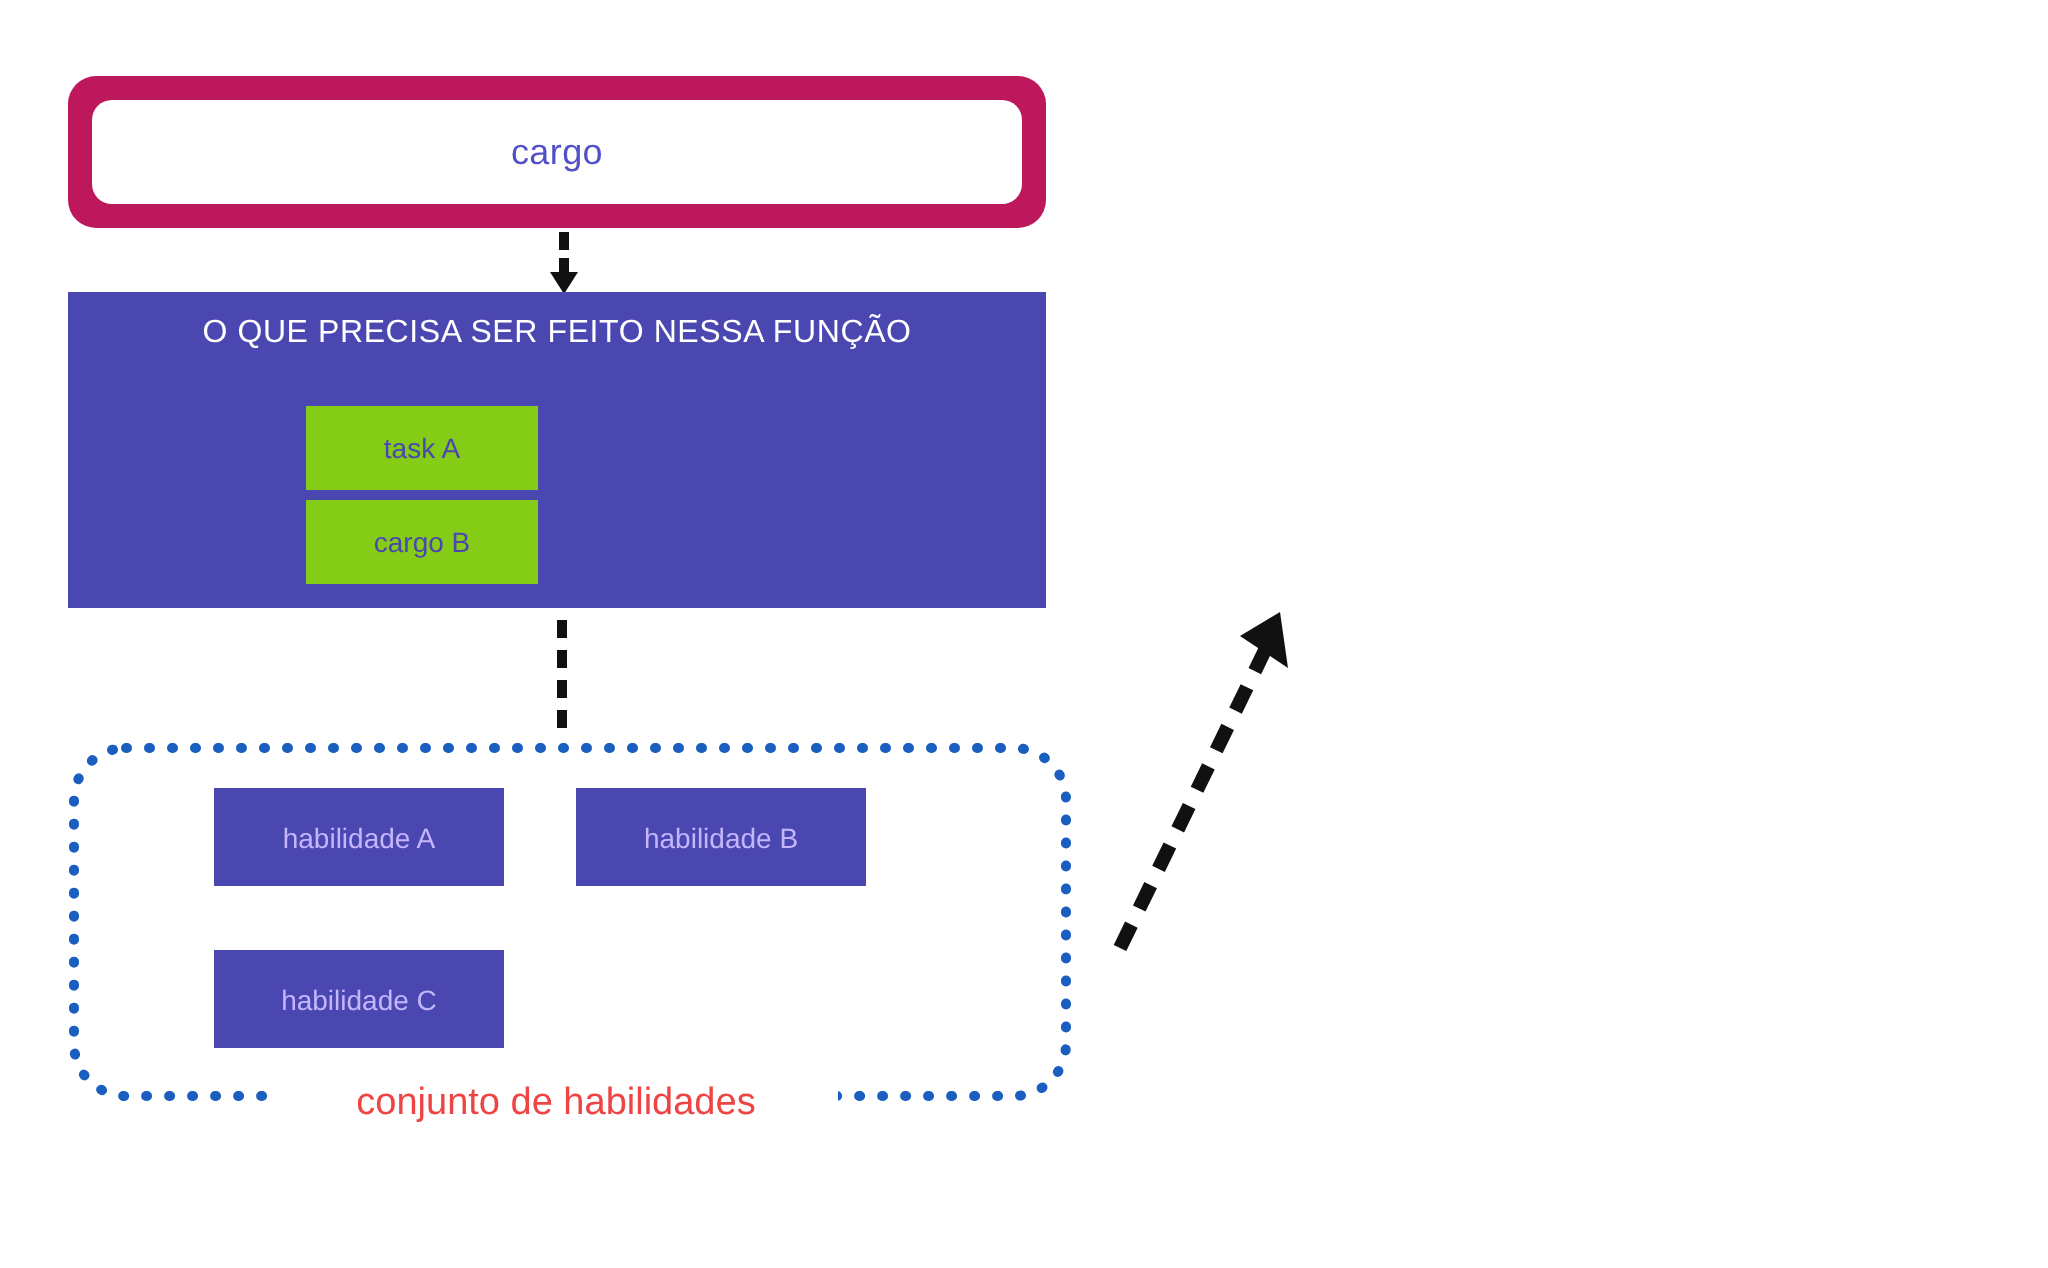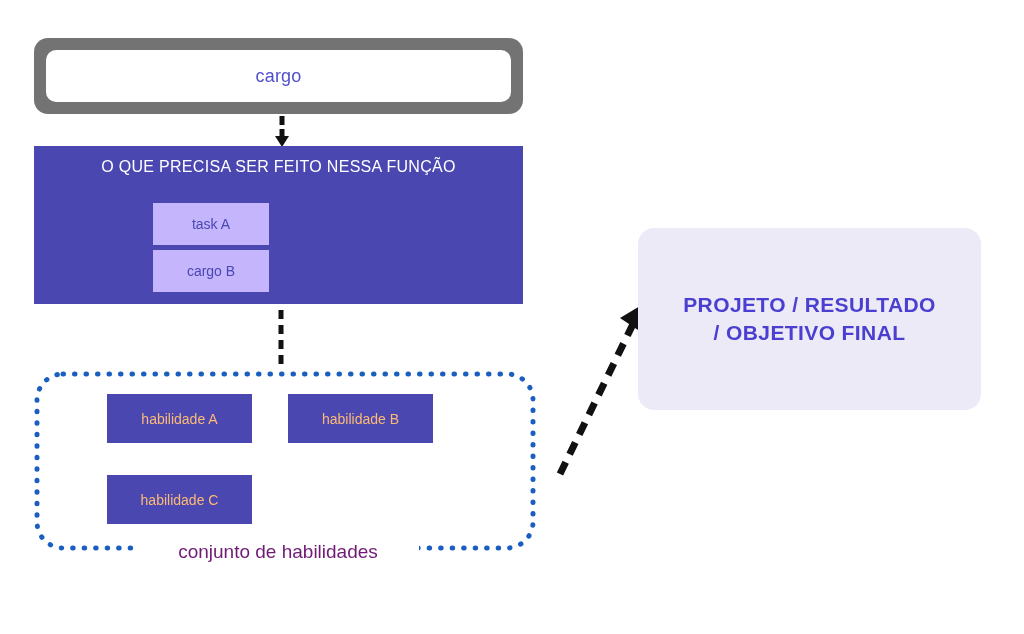--- a/index.html
+++ b/index.html
@@ -21,21 +21,21 @@
     height: 634px;
   }
 
   
   .cargo-card {
     position: absolute;
     left: 34px;
     top: 38px;
     width: 489px;
     height: 76px;
-    background: #737373;
+    background: #be185d;
     border-radius: 14px;
     box-sizing: border-box;
     padding: 12px;
   }
   .cargo-inner {
     width: 100%;
     height: 100%;
     background: #ffffff;
     border-radius: 10px;
     display: flex;
@@ -81,21 +81,21 @@
     left: 119px;
     top: 57px;
     width: 250px;
     display: flex;
     flex-wrap: wrap;
     gap: 5px 19px;
   }
   .task-chip {
     width: 116px;
     height: 42px;
-    background: #c4b5fd;
+    background: #84cc16;
     display: flex;
     align-items: center;
     justify-content: center;
     color: #4a47b1;
     font-size: 14px;
   }
 
   
   .connector-vertical {
     position: absolute;
@@ -128,34 +128,34 @@
     flex-wrap: wrap;
     gap: 32px 36px;
   }
   .skill-chip {
     width: 145px;
     height: 49px;
     background: #4a47b1;
     display: flex;
     align-items: center;
     justify-content: center;
-    color: #fdba74;
+    color: #c4b5fd;
     font-size: 14px;
   }
   .skills-caption {
     position: absolute;
     left: 137px;
     top: 538px;
     width: 282px;
     height: 28px;
     background: #ffffff;
     display: flex;
     align-items: center;
     justify-content: center;
-    color: #701a75;
+    color: #ef4444;
     font-size: 19px;
   }
 
   
   .diagonal-arrow {
     position: absolute;
     left: 548px;
     top: 296px;
     width: 108px;
     height: 186px;
@@ -224,18 +224,14 @@
     </div>
   </div>
 
   <div class="skills-caption">conjunto de habilidades</div>
 
   <svg class="diagonal-arrow" viewBox="0 0 108 186">
     <line x1="12" y1="178" x2="86" y2="26" stroke="#111111" stroke-width="7" stroke-dasharray="13 9"></line>
     <polygon points="92,10 96,38 72,22" fill="#111111"></polygon>
   </svg>
 
-  <div class="result-panel">
-    <div class="result-text">PROJETO / RESULTADO
-/ OBJETIVO FINAL</div>
-  </div>
 
 </div>
 
 </body></html>

